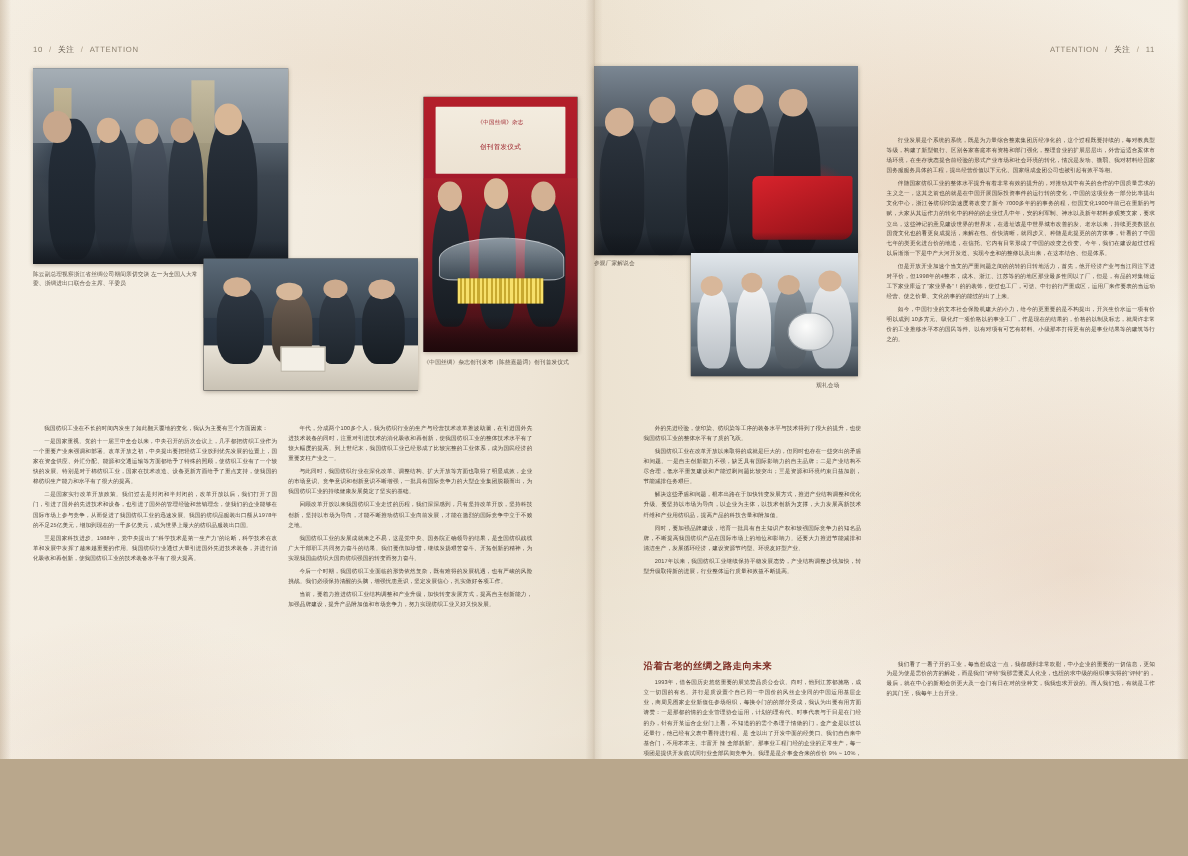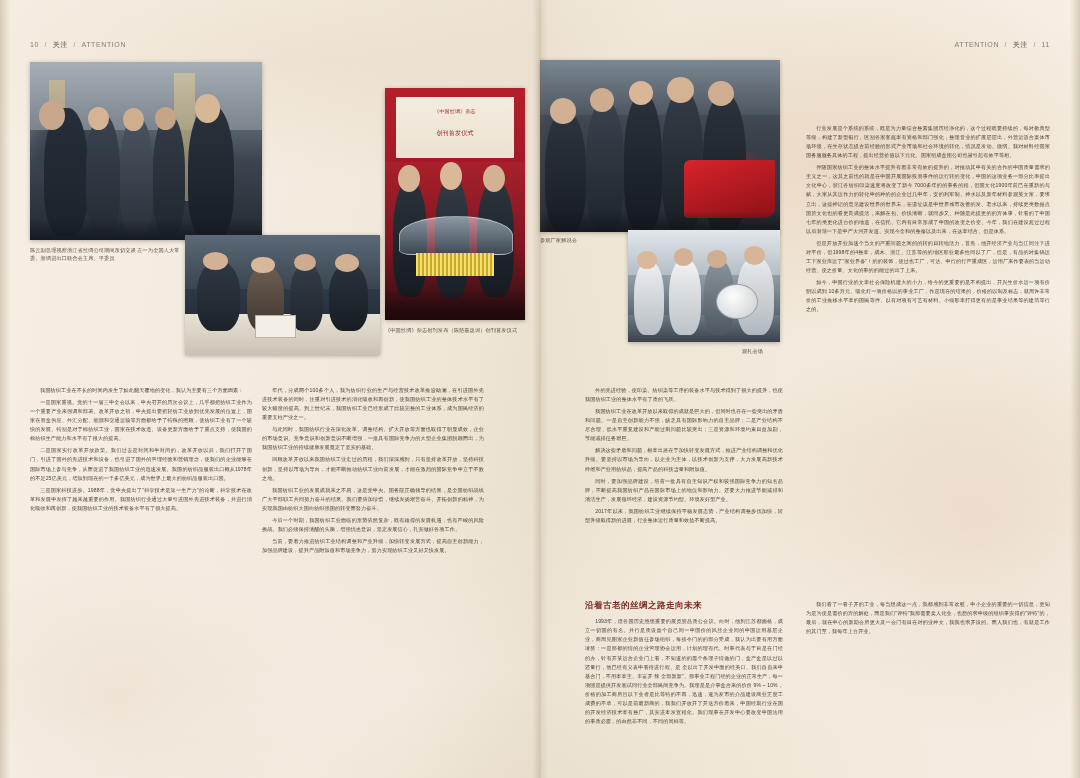--- a/index.html
+++ b/index.html
@@ -9,21 +9,21 @@
   }
   body {
     width: 1080px;
     height: 778px;
     overflow: hidden;
     font-family: "Liberation Sans", sans-serif;
   }
   #spread {
     position: relative;
     width: 1080px;
-    height: 778px;
+    height: 690px;
     background: #efe7da;
     overflow: hidden;
   }
   
   #paper-left {
     position: absolute;
     left: 0; top: 0;
     width: 540px; height: 778px;
     background:
       linear-gradient(100deg, #f5efe4 0%, #f3ece0 45%, #eee5d6 80%, #e7dcc9 100%);

